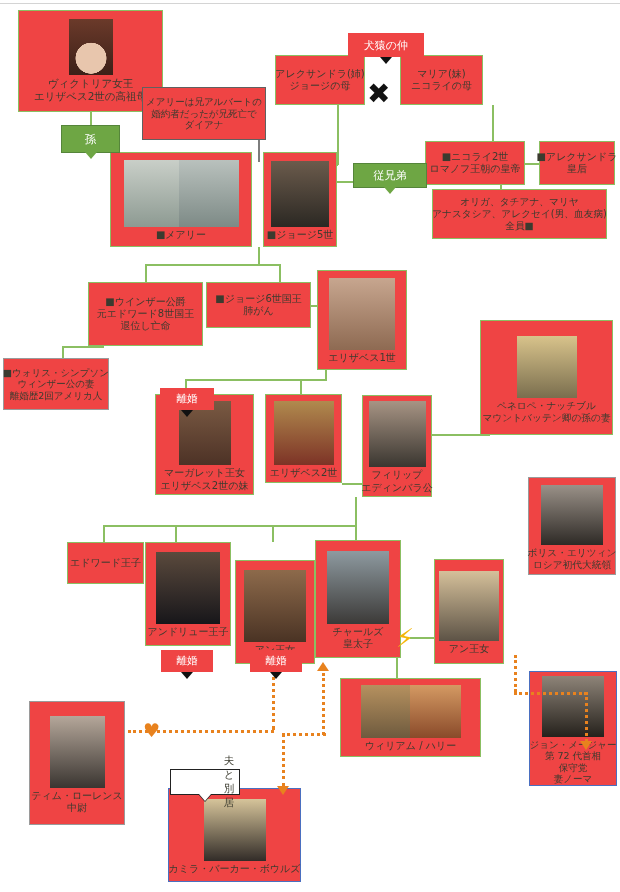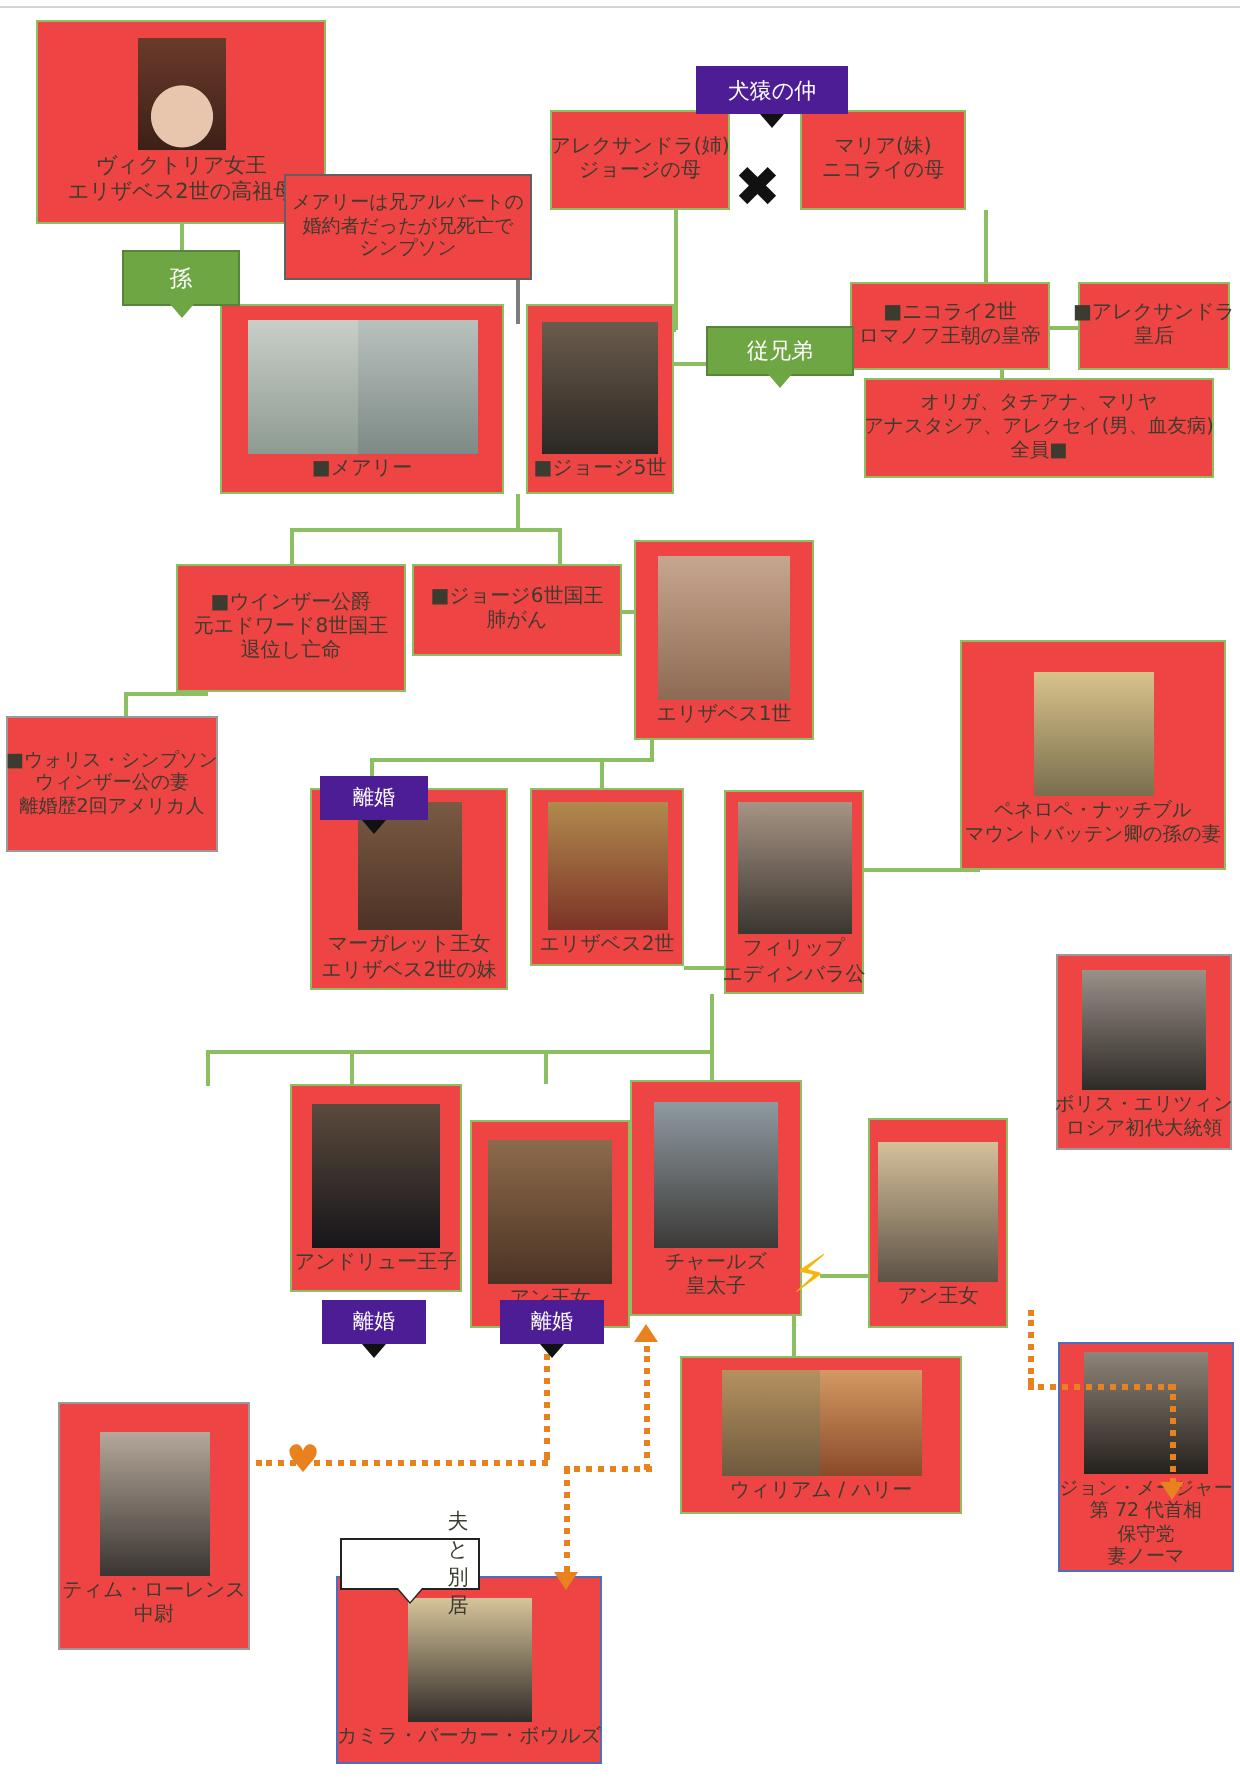--- a/index.html
+++ b/index.html
@@ -30,21 +30,21 @@
   .photo{display:block;background-size:cover;background-position:center top;margin-bottom:2px;}
 
   
   .ln-h{position:absolute;height:1.6px;background:#8bbf62;z-index:2;}
   .ln-v{position:absolute;width:1.6px;background:#8bbf62;z-index:2;}
   .ln-h.gray,.ln-v.gray{background:#7d7d7d;}
 
   
   .badge{
     position:absolute;box-sizing:border-box;
-    background:#4c1d95;color:#ffffff;
+    background:#ef4444;color:#ffffff;
     display:flex;align-items:center;justify-content:center;
     text-align:center;z-index:14;
   }
   .badge:after{
     content:"";position:absolute;left:50%;margin-left:-6px;bottom:-7px;
     width:0;height:0;border-left:6px solid transparent;border-right:6px solid transparent;
     border-top:7px solid #111111;
   }
   .badge.green{background:#6ea644;border:1.4px solid #55853a;color:#ffffff;}
   .badge.green:after{border-top-color:#6ea644;}
@@ -150,21 +150,21 @@
   </div>
 
   <div class="badge green" style="left:61px;top:125px;width:59px;height:28px;font-size:11.5px;">
     <span>孫</span>
   </div>
 
   <div class="node note" style="left:142px;top:87px;width:124px;height:53px;">
     <div class="lines">
       <span class="ln" style="font-size:9.5px">メアリーは兄アルバートの</span>
       <span class="ln" style="font-size:9.5px">婚約者だったが兄死亡で</span>
-      <span class="ln" style="font-size:9.5px">シンプソン</span>
+      <span class="ln" style="font-size:9.5px">ダイアナ</span>
     </div>
   </div>
 
   <div class="badge" style="left:348px;top:33px;width:76px;height:24px;font-size:11px;">
     <span>犬猿の仲</span>
   </div>
 
   <div class="node" style="left:275px;top:55px;width:90px;height:50px;">
     <div class="lines">
       <span class="ln" style="font-size:10px">アレクサンドラ(姉)</span>
@@ -234,21 +234,21 @@
     </div>
   </div>
 
   <div class="node" style="left:206px;top:282px;width:105px;height:46px;">
     <div class="lines">
       <span class="ln" style="font-size:10px">■ジョージ6世国王</span>
       <span class="ln" style="font-size:10px">肺がん</span>
     </div>
   </div>
 
-  <div class="node gray" style="left:3px;top:358px;width:106px;height:68px;">
+  <div class="node gray" style="left:3px;top:358px;width:106px;height:52px;">
     <div class="lines">
       <span class="ln" style="font-size:9.5px">■ウォリス・シンプソン</span>
       <span class="ln" style="font-size:9.5px">ウィンザー公の妻</span>
       <span class="ln" style="font-size:9.5px">離婚歴2回アメリカ人</span>
     </div>
   </div>
 
   <div class="node" style="left:317px;top:270px;width:90px;height:100px;">
     <div class="photo" style="width:66px;height:72px;margin-top:3px;background:linear-gradient(#c7a68f,#8e6a52);"></div>
     <div class="lines">
@@ -292,20 +292,25 @@
   </div>
 
   <div class="node gray" style="left:528px;top:477px;width:88px;height:98px;">
     <div class="photo" style="width:62px;height:60px;margin-top:4px;background:linear-gradient(#9a9188,#2e2a26);"></div>
     <div class="lines">
       <span class="ln" style="font-size:9.7px">ボリス・エリツィン</span>
       <span class="ln" style="font-size:9.7px">ロシア初代大統領</span>
     </div>
   </div>
 
+  <div class="node" style="left:67px;top:542px;width:77px;height:42px;">
+    <div class="lines">
+      <span class="ln" style="font-size:10px">エドワード王子</span>
+    </div>
+  </div>
 
   <div class="node" style="left:145px;top:542px;width:86px;height:104px;">
     <div class="photo" style="width:64px;height:72px;margin-top:3px;background:linear-gradient(#5b4a3d,#17161a);"></div>
     <div class="lines">
       <span class="ln" style="font-size:10px">アンドリュー王子</span>
     </div>
   </div>
 
   <div class="node" style="left:235px;top:560px;width:80px;height:104px;">
     <div class="photo" style="width:62px;height:72px;margin-top:3px;background:linear-gradient(#8d6a4b,#4a3324);"></div>

